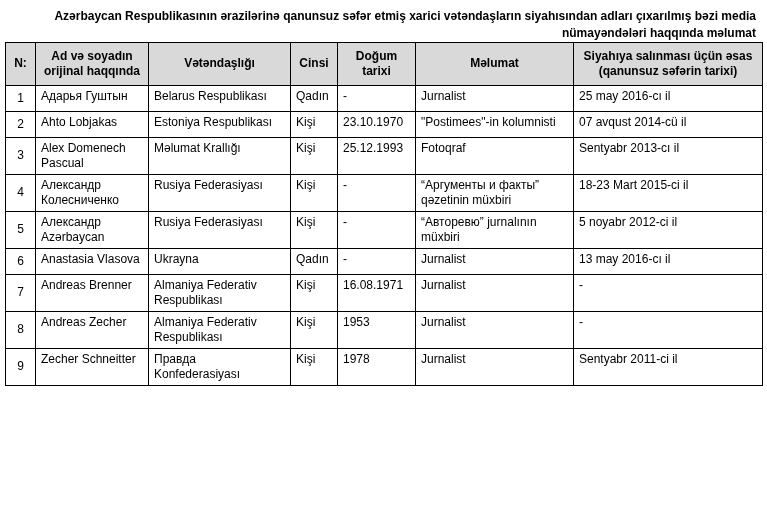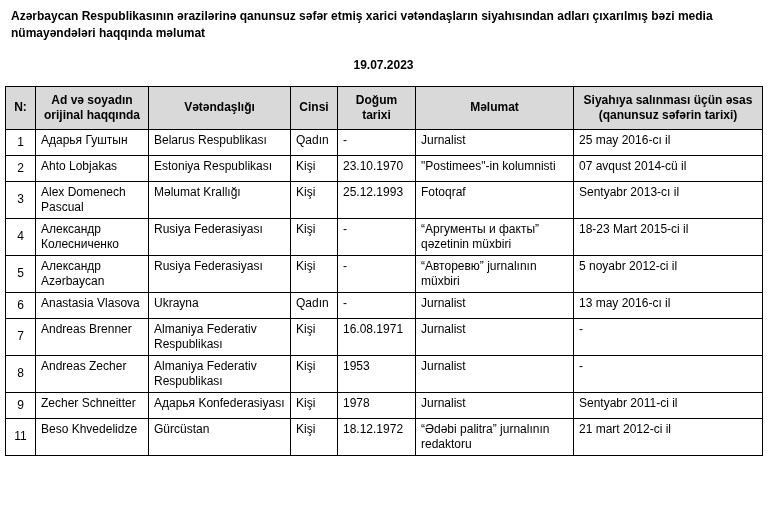--- a/index.html
+++ b/index.html
@@ -12,21 +12,21 @@
   .page {
     width: 767px;
     min-height: 524px;
     box-sizing: border-box;
     padding: 8px 5px 6px 5px;
     background: #ffffff;
   }
   .doc-title {
     font-size: 12px;
     font-weight: bold;
-    text-align: left;
+    text-align: right;
     line-height: 1.4;
     margin: 0 auto;
     max-width: 745px;
   }
   .doc-date {
     font-size: 12px;
     font-weight: bold;
     text-align: center;
     margin: 16px 0 14px 0;
   }
@@ -65,21 +65,20 @@
   }
   .info-table tbody tr { height: 26px; }
 </style>
 </head>
 <body>
 
 <div class="page">
 
   <div class="doc-title">Azərbaycan Respublikasının ərazilərinə qanunsuz səfər etmiş xarici vətəndaşların siyahısından adları çıxarılmış bəzi media nümayəndələri haqqında məlumat</div>
 
-  <div class="doc-date">19.07.2023</div>
 
   <table class="info-table">
     <colgroup>
       <col class="c0">
         <col class="c1">
         <col class="c2">
         <col class="c3">
       <col class="c4">
         <col class="c5">
         <col class="c6">
@@ -164,31 +163,22 @@
           <td class="col-1">Andreas Zecher</td>
           <td class="col-2">Almaniya Federativ Respublikası</td>
           <td class="col-3">Kişi</td>
           <td class="col-4">1953</td>
           <td class="col-5">Jurnalist</td>
           <td class="col-6">-</td>
         </tr>
         <tr>
           <td class="col-0">9</td>
           <td class="col-1">Zecher Schneitter</td>
-          <td class="col-2">Адарья Konfederasiyası</td>
+          <td class="col-2">Правда Konfederasiyası</td>
           <td class="col-3">Kişi</td>
           <td class="col-4">1978</td>
           <td class="col-5">Jurnalist</td>
           <td class="col-6">Sentyabr 2011-ci il</td>
-        </tr>
-        <tr>
-          <td class="col-0">11</td>
-          <td class="col-1">Beso Khvedelidze</td>
-          <td class="col-2">Gürcüstan</td>
-          <td class="col-3">Kişi</td>
-          <td class="col-4">18.12.1972</td>
-          <td class="col-5">“Ədəbi palitra” jurnalının redaktoru</td>
-          <td class="col-6">21 mart 2012-ci il</td>
         </tr>
       </tbody>
   </table>
 
 </div>
 
 </body></html>

